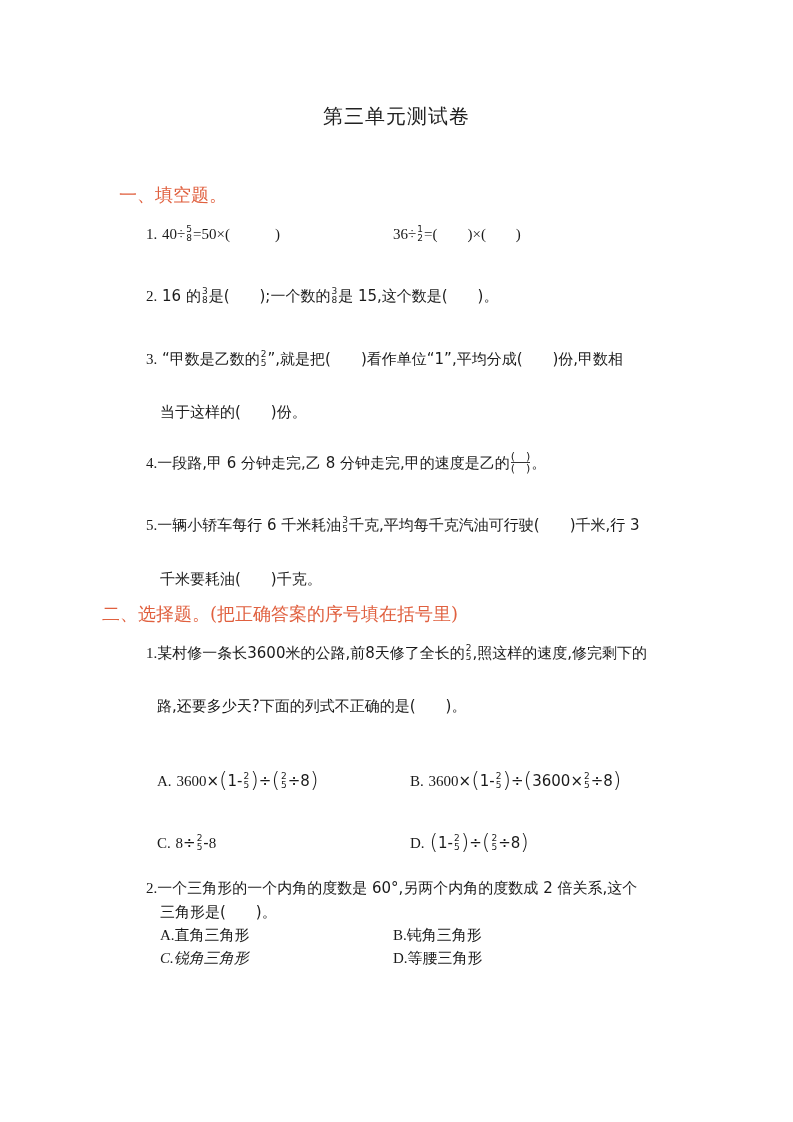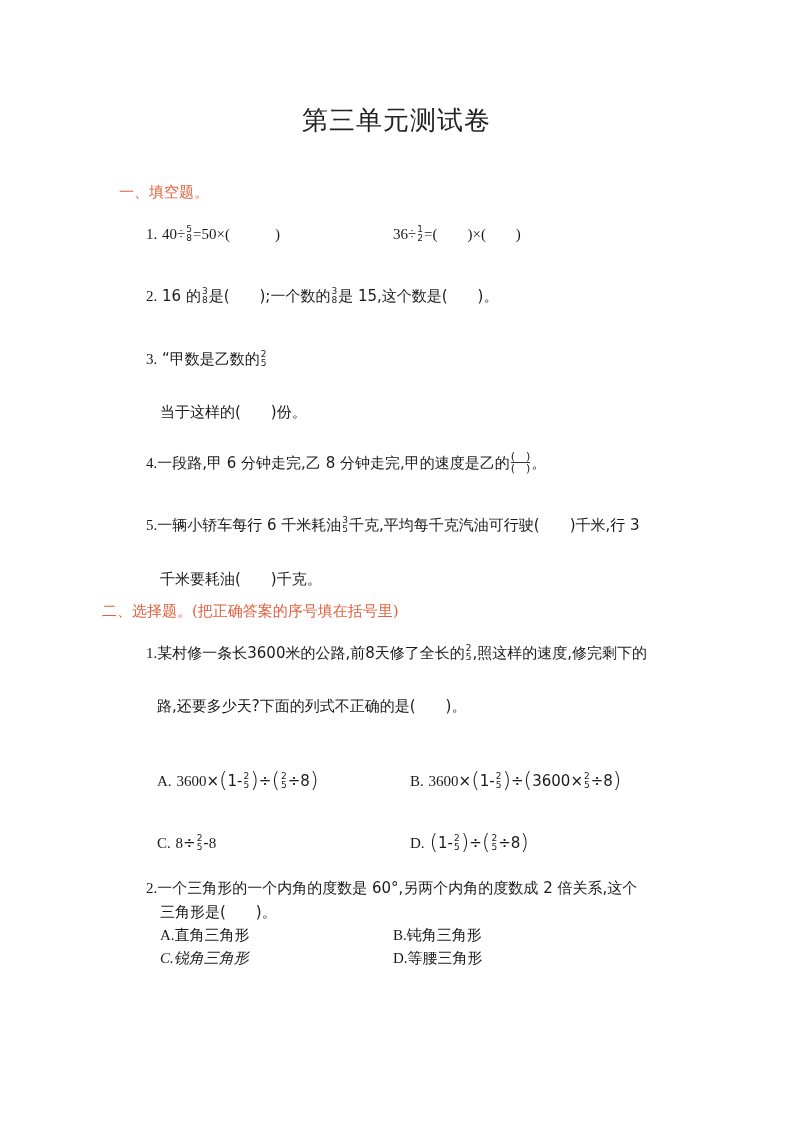--- a/index.html
+++ b/index.html
@@ -1,21 +1,21 @@
 <!DOCTYPE html>
 <html><head>
 <meta charset="utf-8">
 <style>
   html, body { margin: 0; padding: 0; background: #ffffff; }
   body { width: 793px; height: 1122px; position: relative; overflow: hidden;
          font-family: "DejaVu Sans", "Liberation Sans", sans-serif; color: #1a1a1a; }
   .abs { position: absolute; white-space: nowrap; }
   .title { left: 0; width: 793px; top: 103px; text-align: center;
-           font-family: "DejaVu Serif", "Liberation Serif", serif; font-size: 26px; letter-spacing: 1px; color: #222; }
-  .sec { font-family: "DejaVu Serif", "Liberation Serif", serif; font-size: 15px; color: #e0603f; text-align: center; }
+           font-family: "DejaVu Serif", "Liberation Serif", serif; font-size: 20px; letter-spacing: 1px; color: #222; }
+  .sec { font-family: "DejaVu Serif", "Liberation Serif", serif; font-size: 18px; color: #e0603f; text-align: center; }
   .q { font-size: 15px; line-height: 20px; }
   .num { font-family: "Liberation Serif", "DejaVu Serif", serif; }
   .frac { display: inline-block; vertical-align: middle; text-align: center;
           font-size: 9px; line-height: 9px; margin: 0 1px; position: relative; top: -1px; }
   .frac span { display: block; }
   .frac .den { border-top: 0 solid #000; }
   .bigfrac { font-size: 11px; line-height: 11px; }
   .bigfrac .den { border-top: 1px solid #333; }
   .paren { font-size: 22px; line-height: 20px; vertical-align: middle; position: relative; top: -2px; font-weight: 300; }
   .mathf { font-family: "DejaVu Sans", sans-serif; }
@@ -35,21 +35,21 @@
   <span class="num">36÷</span><span class="frac"><span>1</span><span class="den">2</span></span><span class="num">=(　　)×(　　)</span>
 </div>
 
 <div class="abs q" style="left:146px; top:286px;">
   <span class="num">2.</span>
   <span>16 的</span><span class="frac"><span>3</span><span class="den">8</span></span><span>是(　　);一个数的</span><span class="frac"><span>3</span><span class="den">8</span></span><span>是 15,这个数是(　　)。</span>
 </div>
 
 <div class="abs q" style="left:146px; top:349px;">
   <span class="num">3.</span>
-  <span>“甲数是乙数的</span><span class="frac"><span>2</span><span class="den">5</span></span>
+  <span>“甲数是乙数的</span><span class="frac"><span>2</span><span class="den">5</span></span><span>”,就是把(　　)看作单位“1”,平均分成(　　)份,甲数相</span>
 </div>
 <div class="abs q" style="left:160px; top:402px;">当于这样的(　　)份。</div>
 
 <div class="abs q" style="left:146px; top:452px;">
   <span class="num">4.</span><span>一段路,甲 6 分钟走完,乙 8 分钟走完,甲的速度是乙的</span><span class="frac bigfrac"><span>(　)</span><span class="den">(　)</span></span><span>。</span>
 </div>
 
 <div class="abs q" style="left:146px; top:515px;">
   <span class="num">5.</span><span>一辆小轿车每行 6 千米耗油</span><span class="frac"><span>3</span><span class="den">5</span></span><span>千克,平均每千克汽油可行驶(　　)千米,行 3</span>
 </div>

